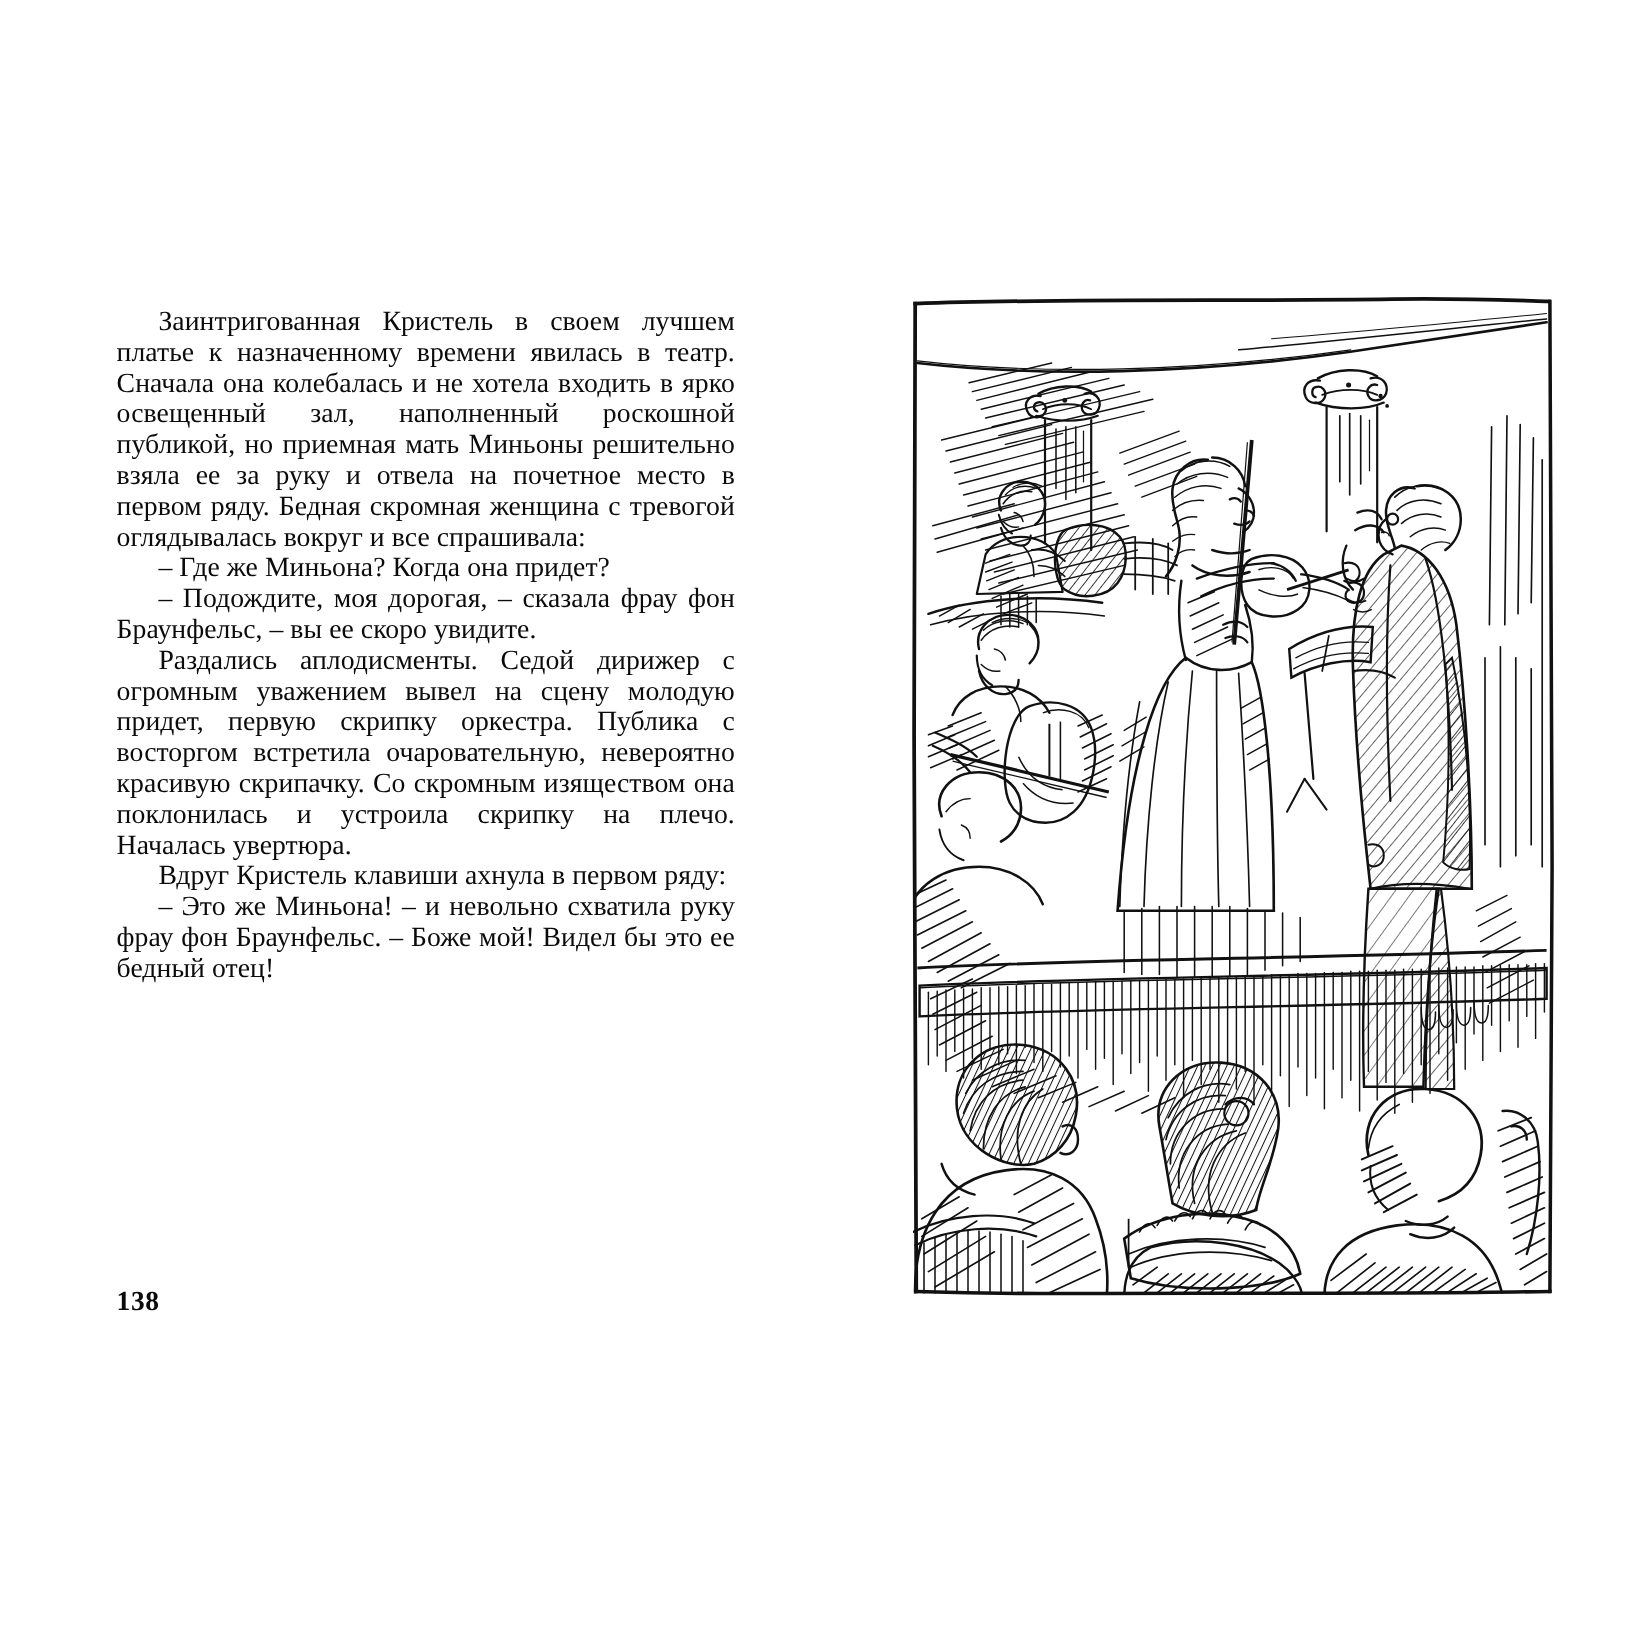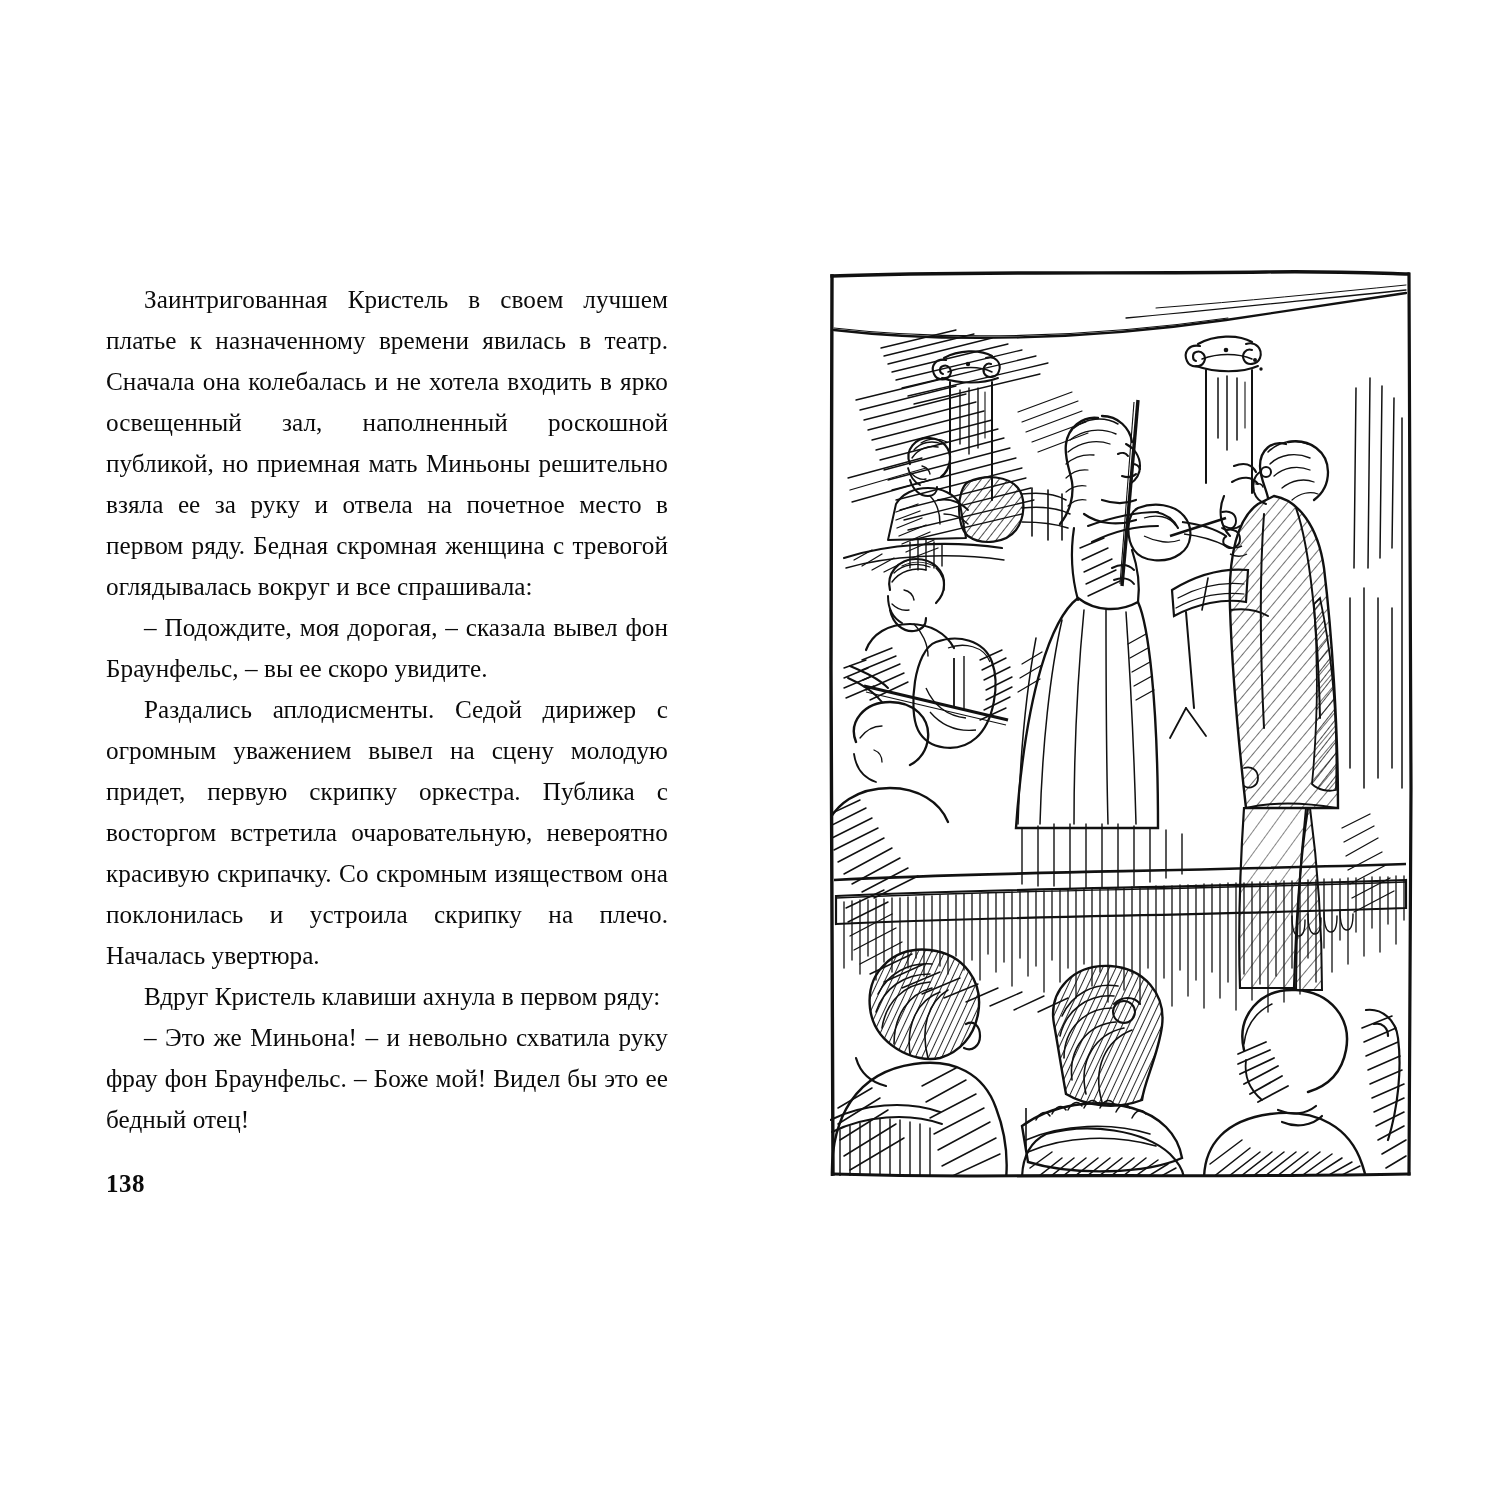--- a/index.html
+++ b/index.html
@@ -26,21 +26,21 @@
   #text-column {
     position: absolute;
     left: 106px;
     top: 279px;
     width: 562px;
   }
 
   .para {
     font-family: "Liberation Serif", serif;
     font-size: 25.2px;
-    line-height: 41px;
+    line-height: 28px;
     text-align: justify;
     text-justify: inter-word;
     margin: 0;
     color: #0b0b0b;
     letter-spacing: 0.05px;
     hyphens: manual;
     -webkit-hyphens: manual;
   }
   .para.indent {
     text-indent: 38px;
@@ -79,21 +79,22 @@
     height: 100%;
   }
 </style>
 </head>
 <body>
 
 <div id="page">
 
   <div id="text-column">
     <p class="para indent nojust">Заинтригованная Кристель в своем лучшем платье к назначенному времени явилась в театр. Сначала она колебалась и не хотела входить в ярко освещенный зал, наполненный роскошной публикой, но приемная мать Миньоны решительно взяла ее за руку и отвела на почетное место в первом ряду. Бедная скромная женщина с тревогой оглядывалась вокруг и все спрашивала:</p>
-    <p class="para indent nojust">– Подождите, моя дорогая, – сказала вывел фон Браунфельс, – вы ее скоро увидите.</p>
+    <p class="para indent nojust">– Где же Миньона? Когда она придет?</p>
+    <p class="para indent nojust">– Подождите, моя дорогая, – сказала фрау фон Браунфельс, – вы ее скоро увидите.</p>
     <p class="para indent nojust">Раздались аплодисменты. Седой дирижер с огромным уважением вывел на сцену молодую придет, первую скрипку оркестра. Публика с восторгом встретила очаровательную, невероятно красивую скрипачку. Со скромным изяществом она поклонилась и устроила скрипку на плечо. Началась увертюра.</p>
     <p class="para indent nojust">Вдруг Кристель клавиши ахнула в первом ряду:</p>
     <p class="para indent nojust">– Это же Миньона! – и невольно схватила руку фрау фон Браунфельс. – Боже мой! Видел бы это ее бедный отец!</p>
   </div>
 
   <div id="page-number">138</div>
 
   <div id="illustration">
     <svg viewBox="0 0 588 912" xmlns="http://www.w3.org/2000/svg">
       <defs>

